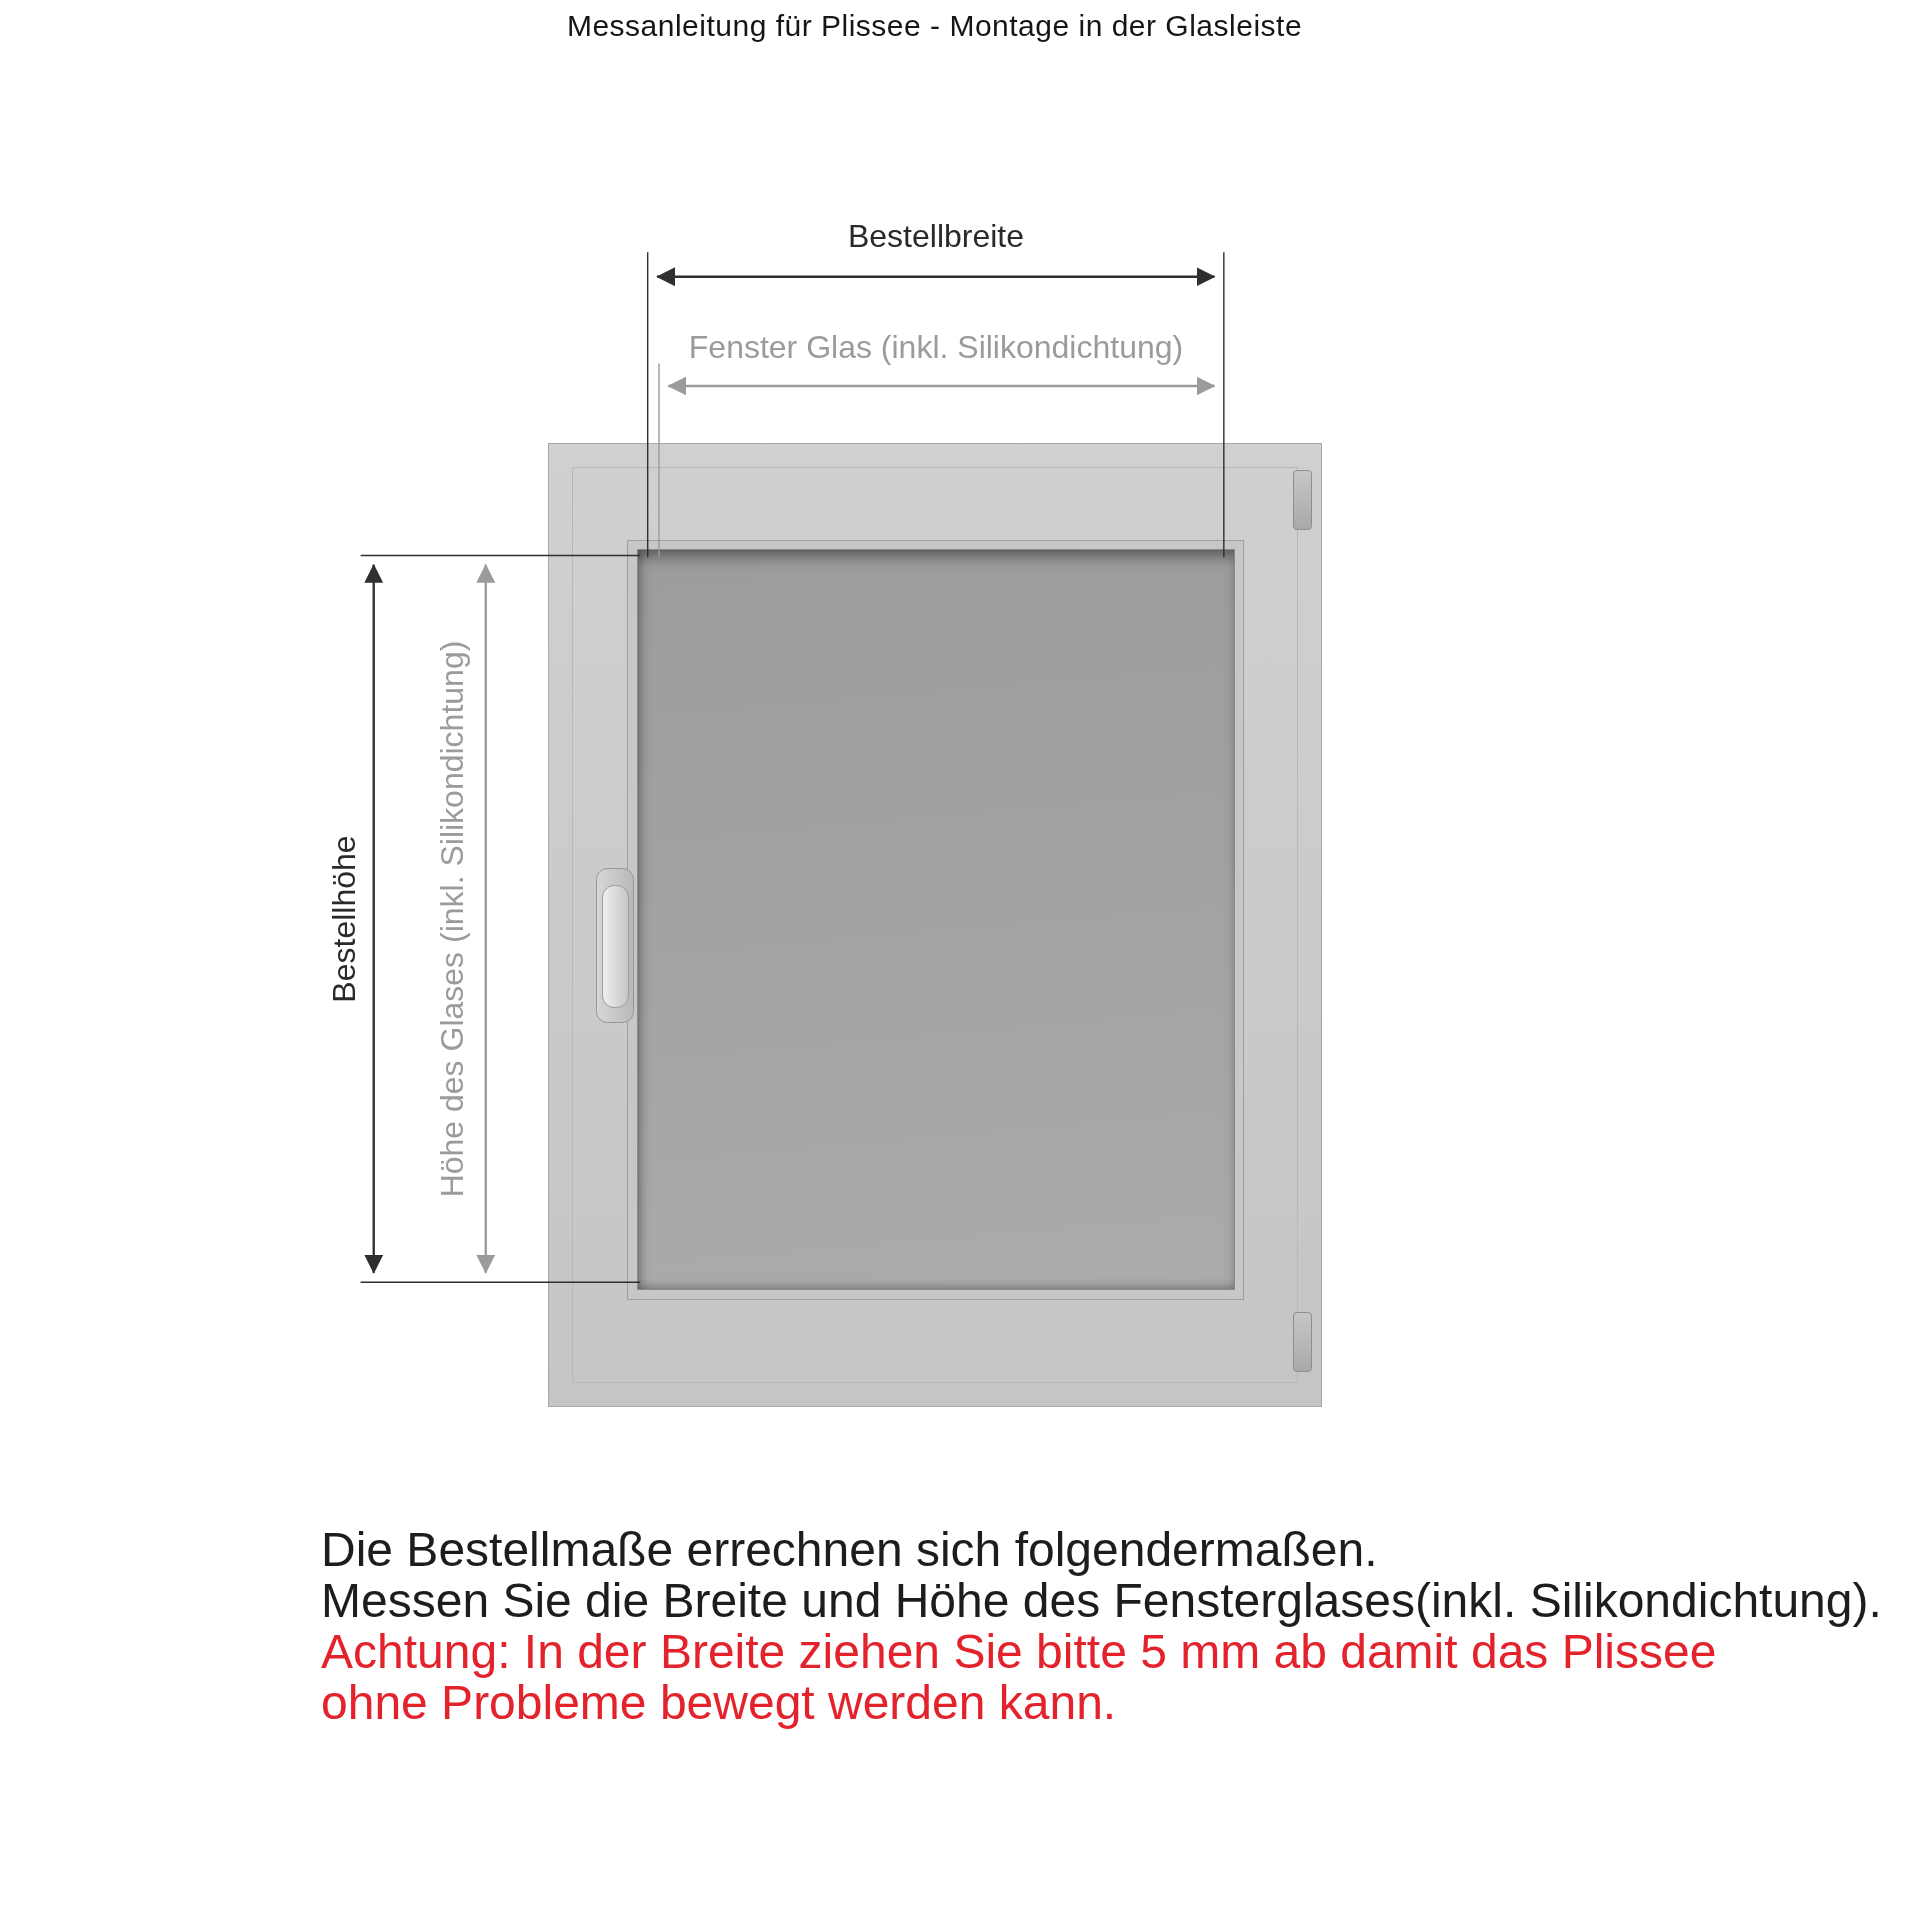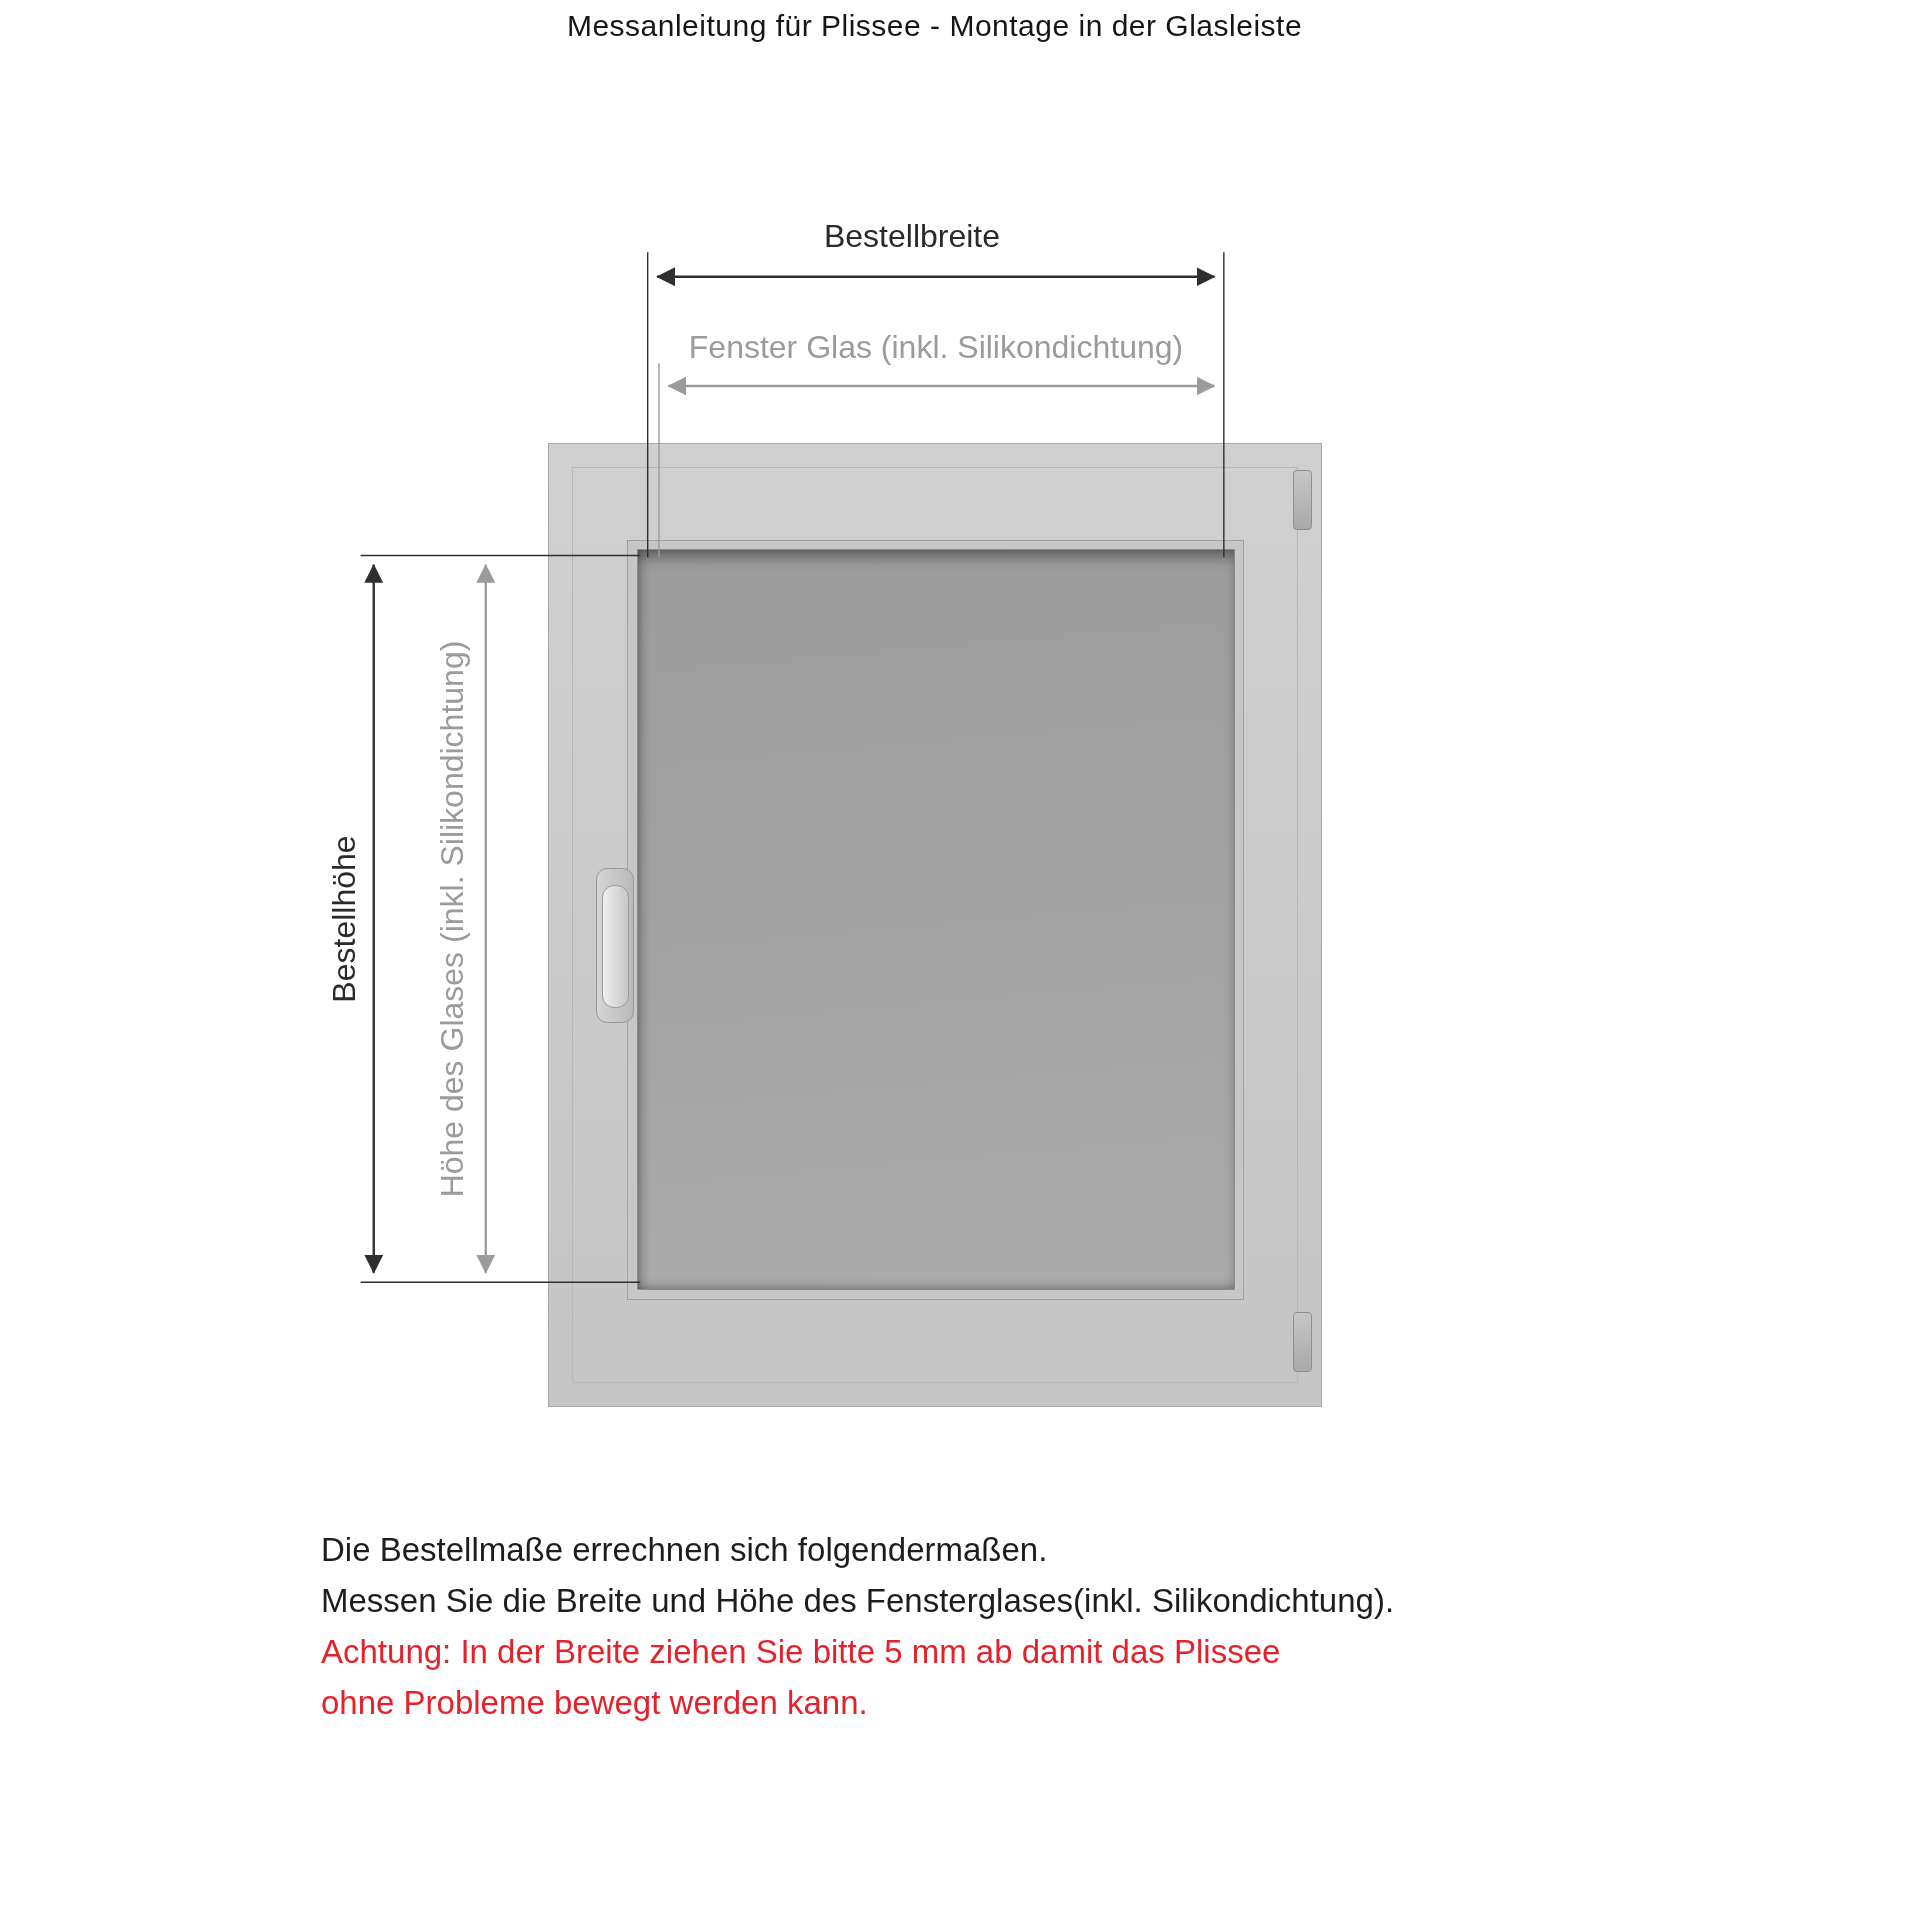--- a/index.html
+++ b/index.html
@@ -65,33 +65,33 @@
 
   
   .dim-label {
     position:absolute; height:38px;
     display:flex; align-items:center; justify-content:center;
     font-size:32px; color:#2a2a2a; white-space:nowrap;
   }
   .dim-label.gray { color: var(--measure-gray, #9b9b9b); }
   .dim-label.vert { transform:rotate(-90deg); transform-origin:center; }
 
-  #lbl-order-width  { left:624px; top:217px; width:576px; }
+  #lbl-order-width  { left:648px; top:217px; width:576px; }
   #lbl-glass-width  { left:648px; top:328px; width:576px; }
   #lbl-order-height { left:155px; top:900px; width:377px; }
   #lbl-glass-height { left:169px; top:900px; width:565px; }
 
   svg.dims { position:absolute; left:0; top:0; pointer-events:none; }
 
   
   .text-block {
     position:absolute; left:321px; top:1524px; width:1563px;
   }
   .text-block p {
-    margin:0; font-size:33px; line-height:51px; color:#1d1d1d;
+    margin:0; font-size:48px; line-height:51px; color:#1d1d1d;
     white-space:pre-wrap;
   }
   .text-block p.warning { color: var(--warning-red, #e4222b); }
   .example-block { margin-top:36px; }
   .example-indent { padding-left:158px; }
 </style>
 </head>
 <body>
 
 <div class="page">

